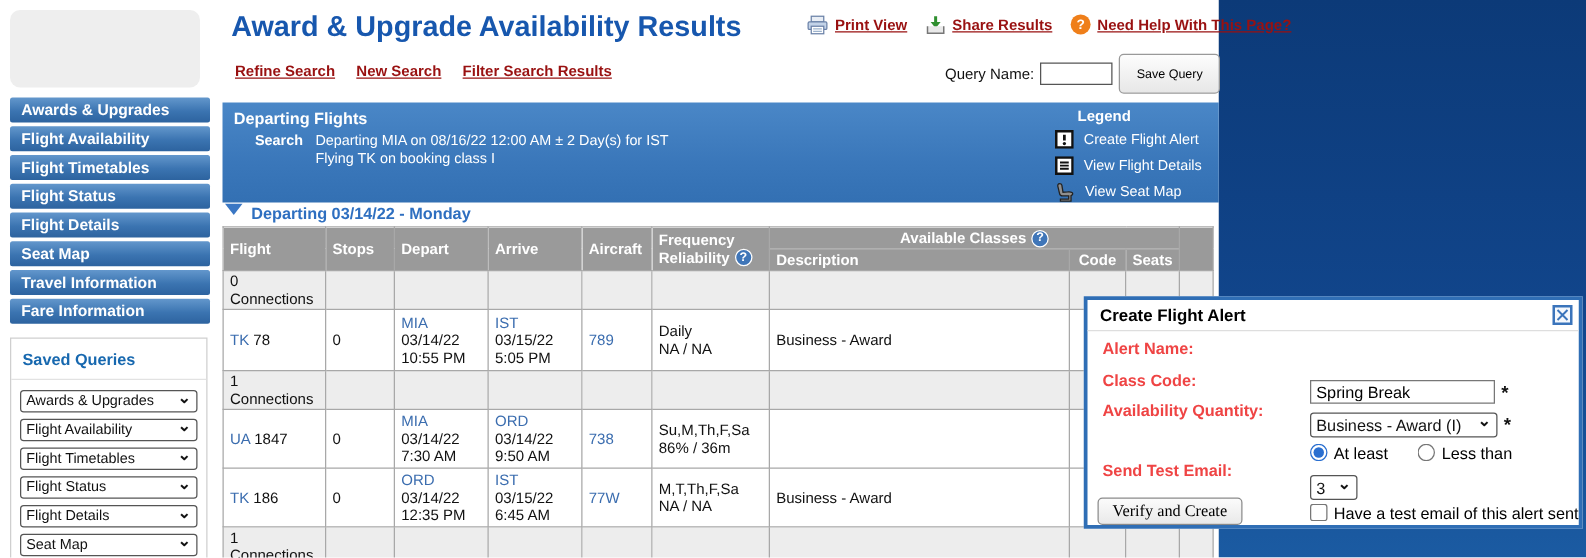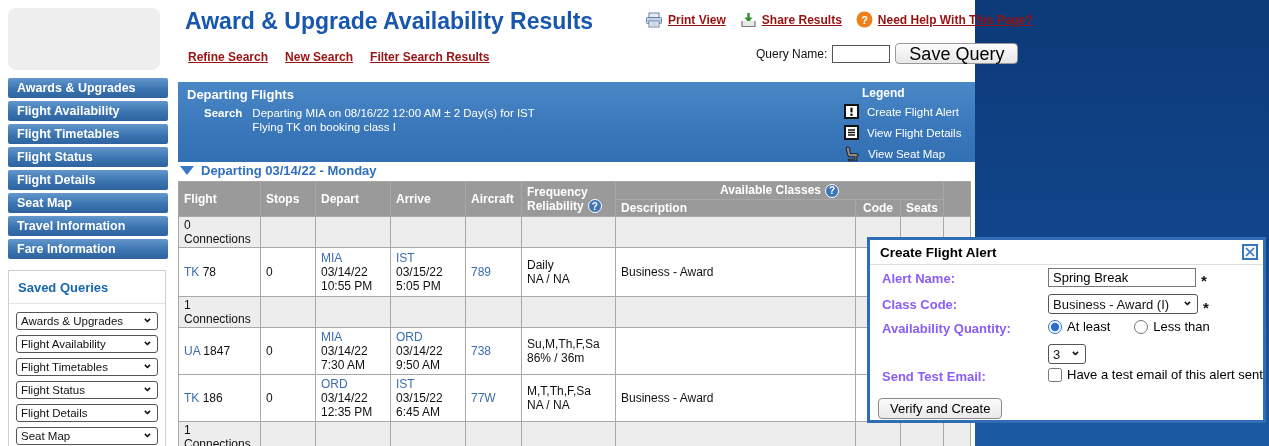--- a/index.html
+++ b/index.html
@@ -42,38 +42,38 @@
   .red-link { color:#991111; font-weight:bold; font-size:12px;
     text-decoration:underline; cursor:pointer; white-space:nowrap; }
   .top-actions { position:absolute; left:645px; top:11px; display:flex;
     align-items:center; gap:14px; }
   .action { display:flex; align-items:center; gap:5px; cursor:pointer; }
   .query-row { position:absolute; left:756px; top:43px; display:flex;
     align-items:center; gap:5px; }
   .query-label { font-size:12px; color:#111; }
   .query-input { width:58px; height:18px; border:1px solid #555; font-size:12px;
     font-family:inherit; padding:0 3px; }
-  .save-btn { font-size:18px; font-family:inherit; height:21px; padding:0 13px;
+  .save-btn { font-size:10px; font-family:inherit; height:32px; padding:0 13px;
     border:1px solid #999; border-radius:4px; cursor:pointer;
     background:linear-gradient(180deg,#fdfdfd,#e7e7e7); }
 
   
   .flights-panel { position:absolute; left:178px; top:82px; width:797px; height:80px;
     background:linear-gradient(180deg,#4a87c7 0%, #3a77ba 60%, #3370b3 100%); color:#fff; }
   .fp-title { font-weight:bold; font-size:13px; padding:5px 0 0 9px; }
   .fp-search { display:flex; margin-top:4px; font-size:11.5px; line-height:14px; }
   .fp-search-label { font-weight:bold; margin-left:26px; }
   .fp-search-lines { margin-left:10px; }
   .legend { position:absolute; left:666px; top:4px; font-size:11.5px; }
   .legend-title { font-weight:bold; font-size:12px; margin:0 0 4px 18px; }
   .legend-item { display:flex; align-items:center; gap:8px; margin-bottom:6px; cursor:pointer; }
 
   
   .day-header { position:absolute; left:180px; top:163px; display:flex;
-    align-items:center; gap:7px; color:#2e6fc0; font-weight:bold; font-size:13px; }
+    gap:7px; color:#2e6fc0; font-weight:bold; font-size:13px; }
   .tri-down { width:0; height:0; border-left:7px solid transparent;
     border-right:7px solid transparent; border-top:9px solid #3a77c4; }
 
   
   .flights-table { position:absolute; left:178px; top:181px; border-collapse:collapse;
     table-layout:fixed; font-size:12px; background:#fff; }
   .flights-table th, .flights-table td { border:1px solid #a8a8a8; overflow:hidden; }
   .flights-table thead th { background:#9a9a9a; color:#fff; font-weight:bold;
     text-align:left; padding:1px 5px; vertical-align:middle; }
   .th-center { text-align:center !important; }
@@ -89,30 +89,30 @@
   .mini-icon { cursor:pointer; display:block; }
 
   
   .dialog { position:absolute; left:867px; top:237px; width:399px; height:186px;
     background:#fff; border:3px solid #2f6eb5; z-index:10; font-size:13px; }
   .dlg-title { position:absolute; left:10px; top:5px; font-weight:bold; font-size:13.5px; color:#000; }
   .dlg-sep { position:absolute; left:0; right:0; top:24px; border-top:1px solid #dedede; }
   .dlg-close { position:absolute; right:5px; top:4px; width:16px; height:16px;
     border:2px solid #3a74bb; background:#f4f8fd; cursor:pointer;
     display:flex; align-items:center; justify-content:center; }
-  .dlg-label { position:absolute; left:12px; font-weight:bold; color:#8b5cf6; }
-  .dlg-controls { position:absolute; left:178px; display:flex; align-items:flex-end; gap:5px; }
+  .dlg-label { position:absolute; left:12px; font-weight:bold; color:#ef4444; }
+  .dlg-controls { position:absolute; left:178px; display:flex; align-items:flex-start; gap:5px;margin-top:36px; }
   .dlg-text-input { width:148px; height:19px; border:1px solid #777; font-size:13px;
     font-family:inherit; padding:0 4px; }
   .asterisk { font-size:15px; font-weight:bold; position:relative; top:2px; }
   .radio-lbl, .chk-lbl { font-size:13px; color:#000; }
   input[type=radio], input[type=checkbox] { width:14px; height:14px; margin:0;
     accent-color:#2a6fd0; cursor:pointer; }
   .verify-btn { position:absolute; left:8px; top:158px; font-size:13px;
-    font-family:Liberation Sans, sans-serif; padding:2px 11px; border:1px solid #8a8a8a; border-radius:4px;
+    font-family:Liberation Serif, serif; padding:2px 11px; border:1px solid #8a8a8a; border-radius:4px;
     background:linear-gradient(180deg,#fbfbfb,#e9e9e9); cursor:pointer; }
 </style>
 </head>
 <body>
 
 <div class="dark-panel"></div>
 
 <div class="logo-box"></div>
 
 <div class="nav">

